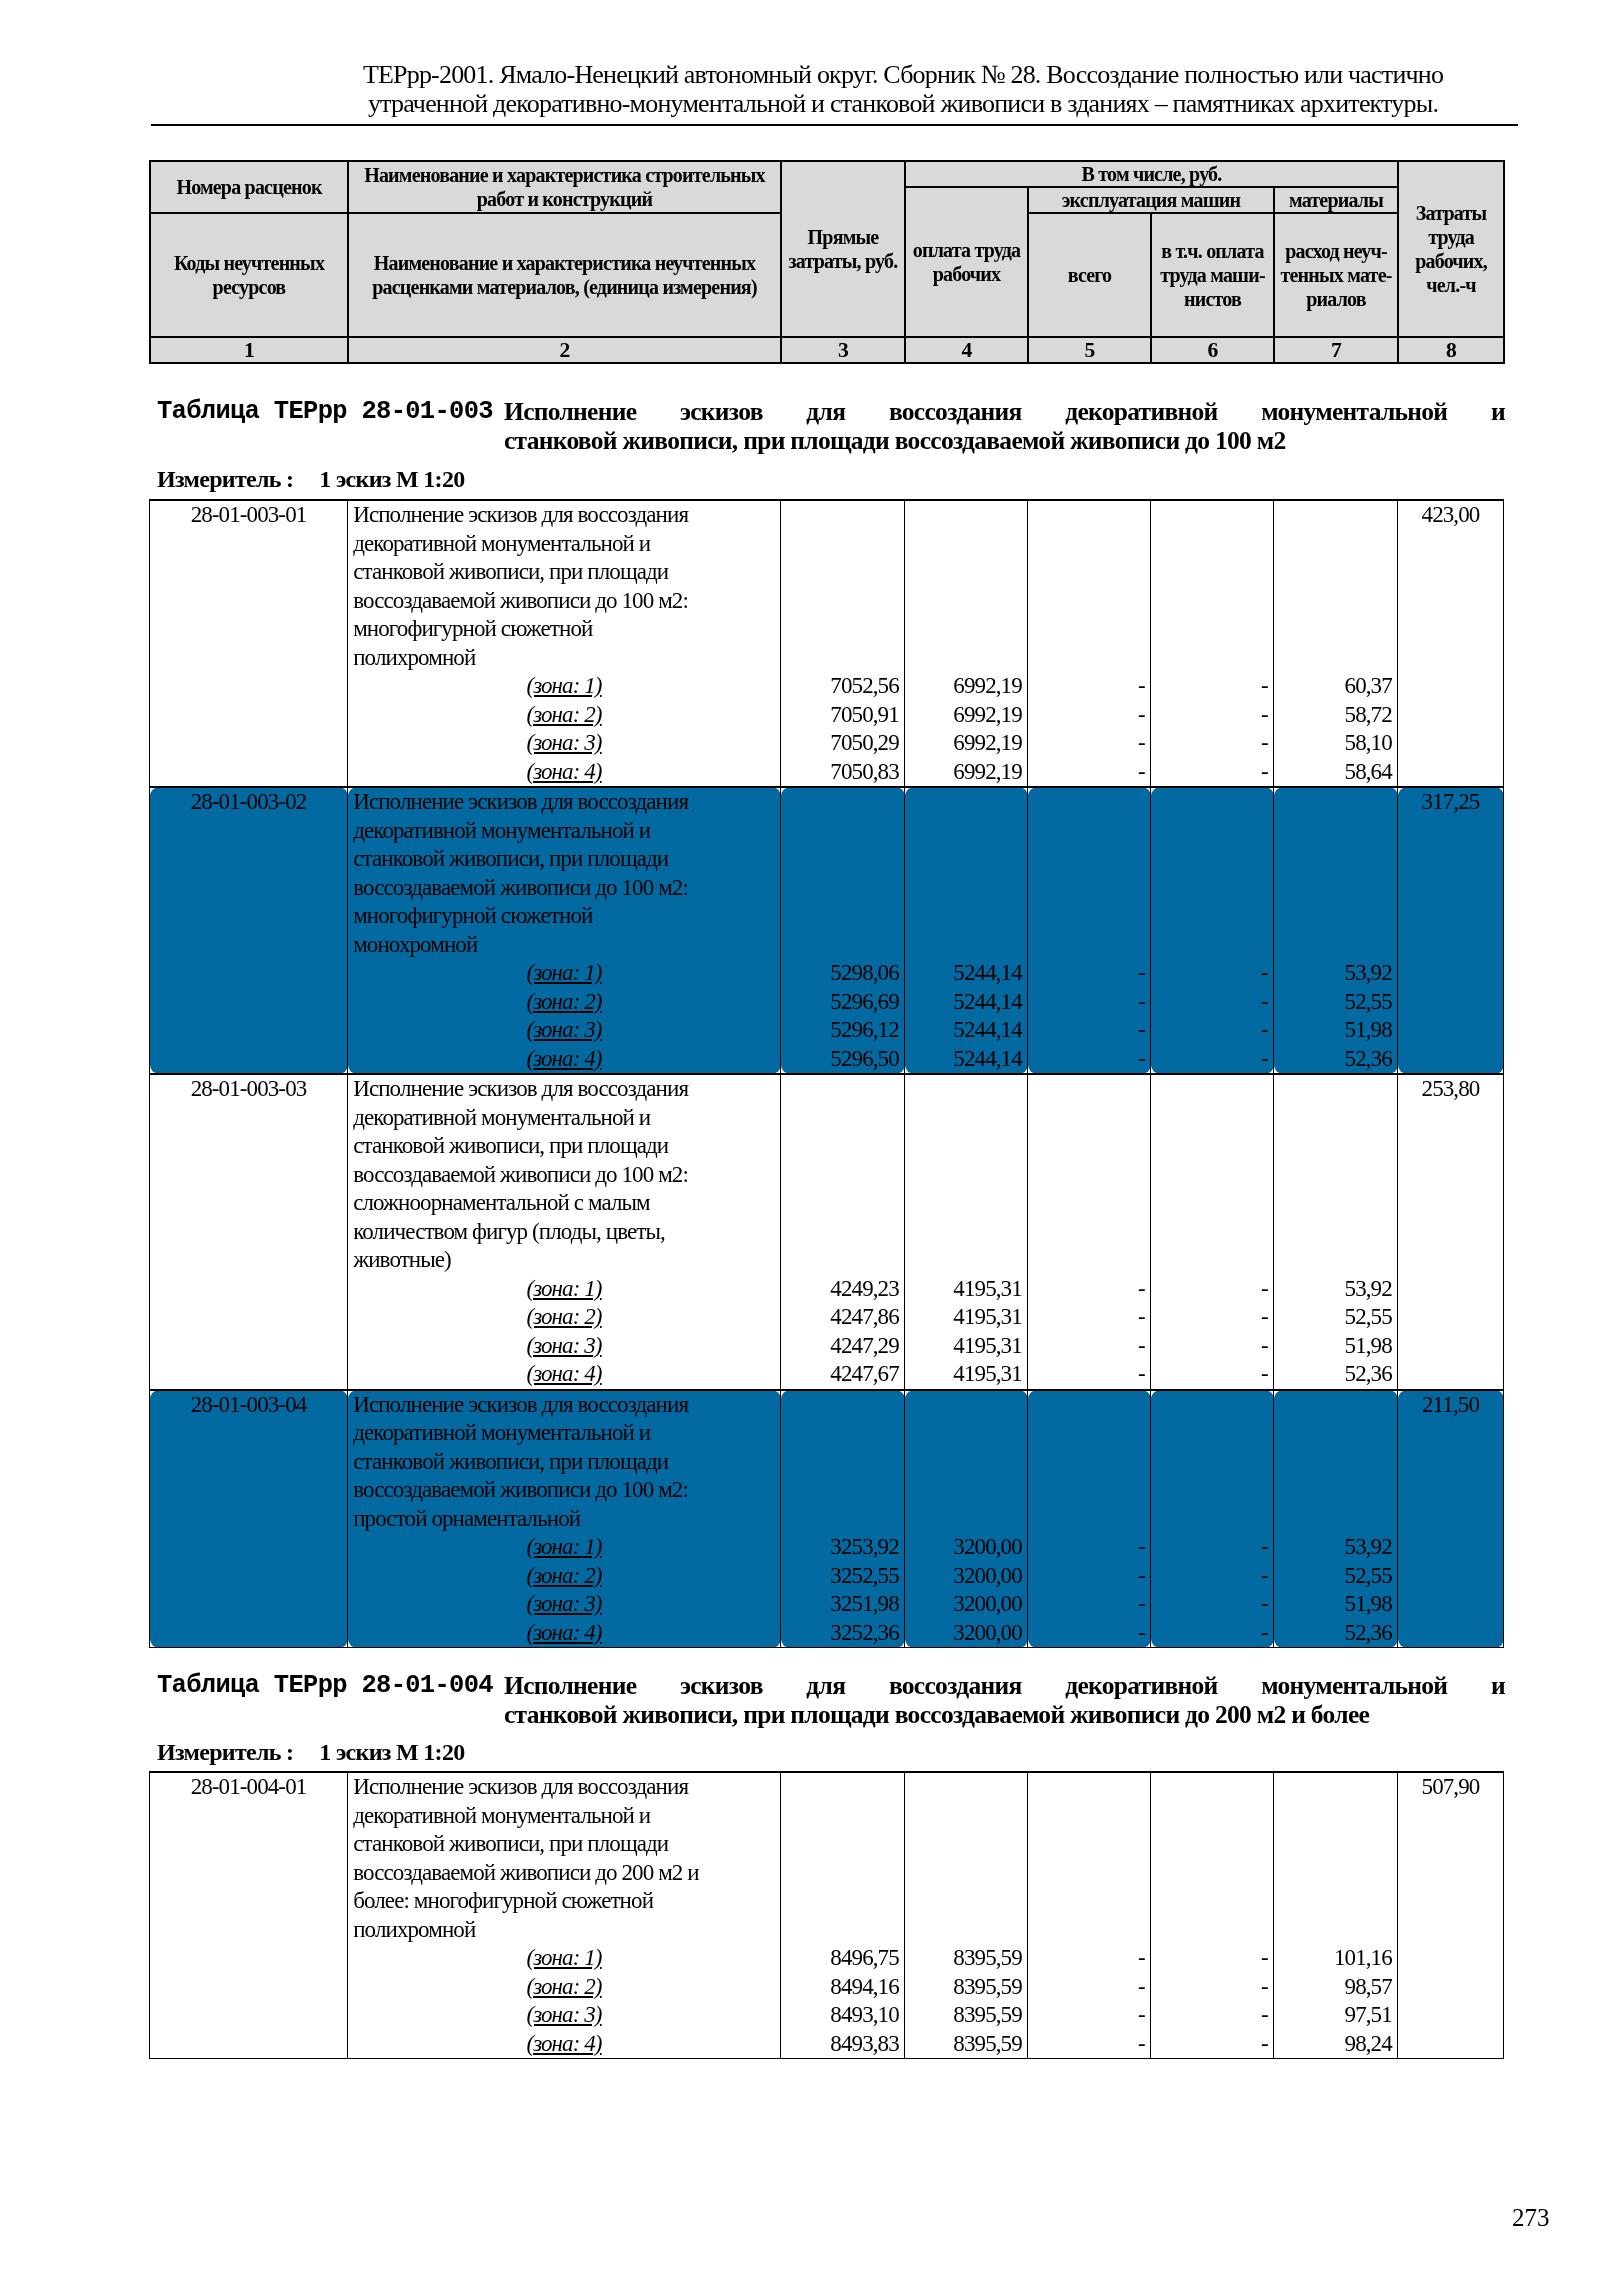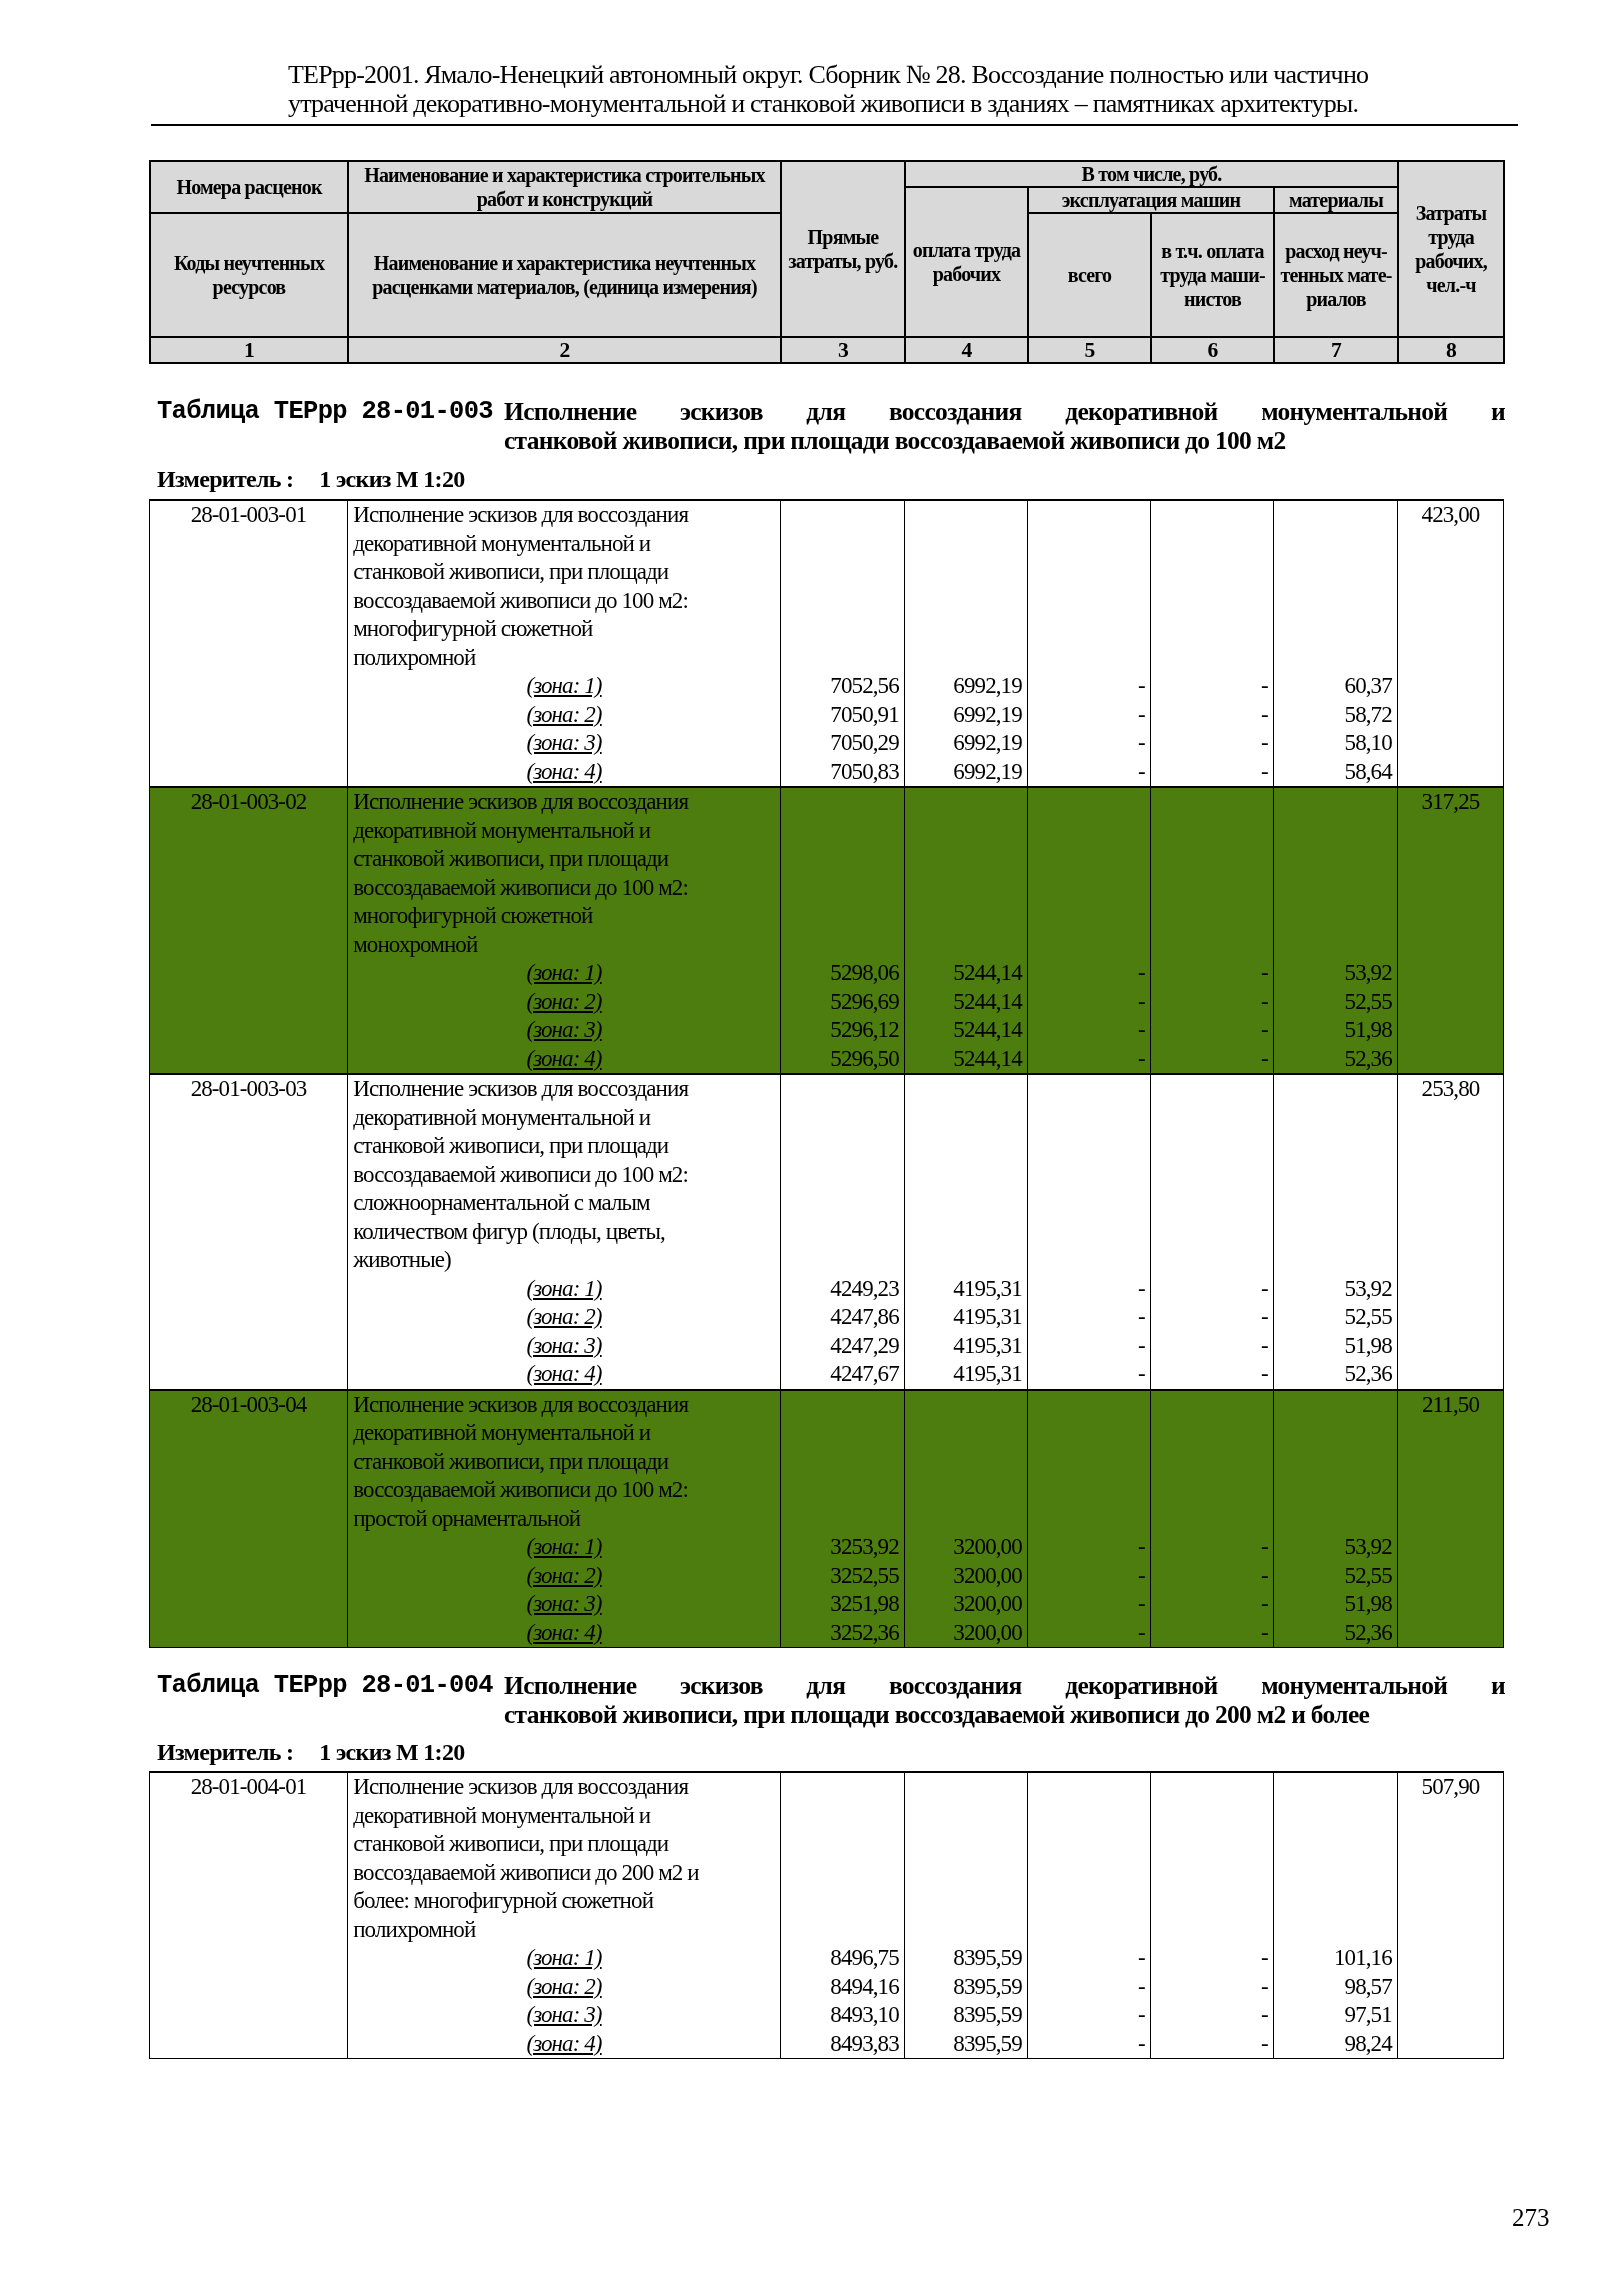--- a/index.html
+++ b/index.html
@@ -1,36 +1,36 @@
 <!DOCTYPE html>
 <html style="font-size:10.5px"><head>
 <meta charset="utf-8">
 <style>
   html, body { margin:0; padding:0; background:#ffffff; }
   body { width:1623px; height:2295px; position:relative; overflow:hidden;
          font-family:"Liberation Serif", serif; color:#000; }
-  .page-header { position:absolute; left:288px; top:60px; width:1230px; text-align:left;
+  .page-header { position:absolute; left:288px; top:60px; width:1230px; text-align:center;
                  font-size:26px; line-height:29px; letter-spacing:-0.8px; }
   .page-header .hline { position:absolute; left:-137px; right:0; top:64px; border-top:2px solid #000; }
   table { border-collapse:collapse; position:absolute; left:149px; width:1355px; table-layout:fixed; }
   td, th { border:2px solid #000; padding:0 5.2px; font-size:23px; line-height:28.5px; letter-spacing:-0.9px; vertical-align:top; }
   .hdr th { background:#d9d9d9; font-weight:bold; text-align:center; vertical-align:middle; font-size:20px; line-height:24px; letter-spacing:-0.8px; padding:0 2.6px; }
   .hdr tr.nums th { height:22px; font-size:21.6px; }
   .hdr { top:160px; }
   .thin td, .thin th { border-width:1.3px; }
   .tbl-title { position:absolute; left:157px; width:1348px; font-weight:bold; font-size:25.5px; line-height:29.4px; letter-spacing:-0.7px; }
   .tbl-title .lbl { position:absolute; left:0; top:0; white-space:nowrap;font-family:Liberation Mono, monospace; }
   .tbl-title .txt { margin-left:347px; text-align:justify; text-align-last:left; }
   .tbl-title .txt span.line1 { display:block; text-align:justify; text-align-last:justify; }
   .measure { position:absolute; left:157px; font-weight:bold; font-size:24px; letter-spacing:-0.7px;text-align:center; }
   .measure .val { margin-left:26px; }
   .data td.code { text-align:center; }
   .data td.num { text-align:right; vertical-align:bottom; }
   .data td.right { text-align:center; vertical-align:top; }
-  .data tr.gray td { background:#4d7c0f; }
+  .data tr.gray td { background:#0369a1;border-radius:9px; }
   .data tr.block td { border-top:2.6px solid #000; }
   .desc .line { display:block; white-space:nowrap; }
   .zone { display:block; text-align:center; font-style:italic;text-decoration:underline; }
   .vals span { display:block; }
   .page-num { position:absolute; left:1512px; top:2204px; font-size:25px; }
 </style>
 </head>
 <body>
 
 <div class="page-header">

